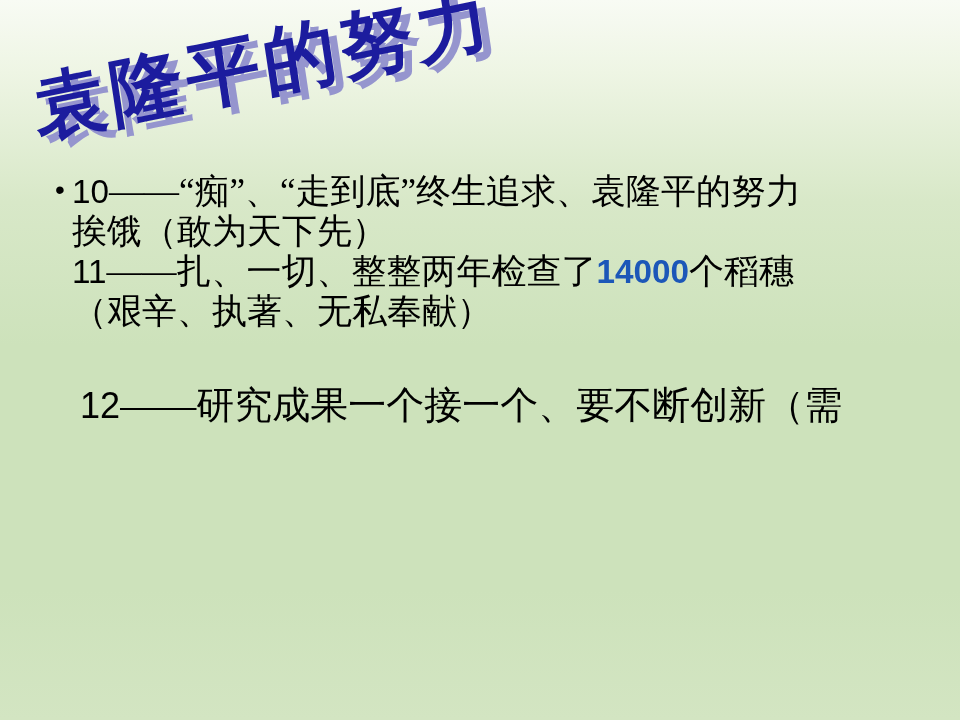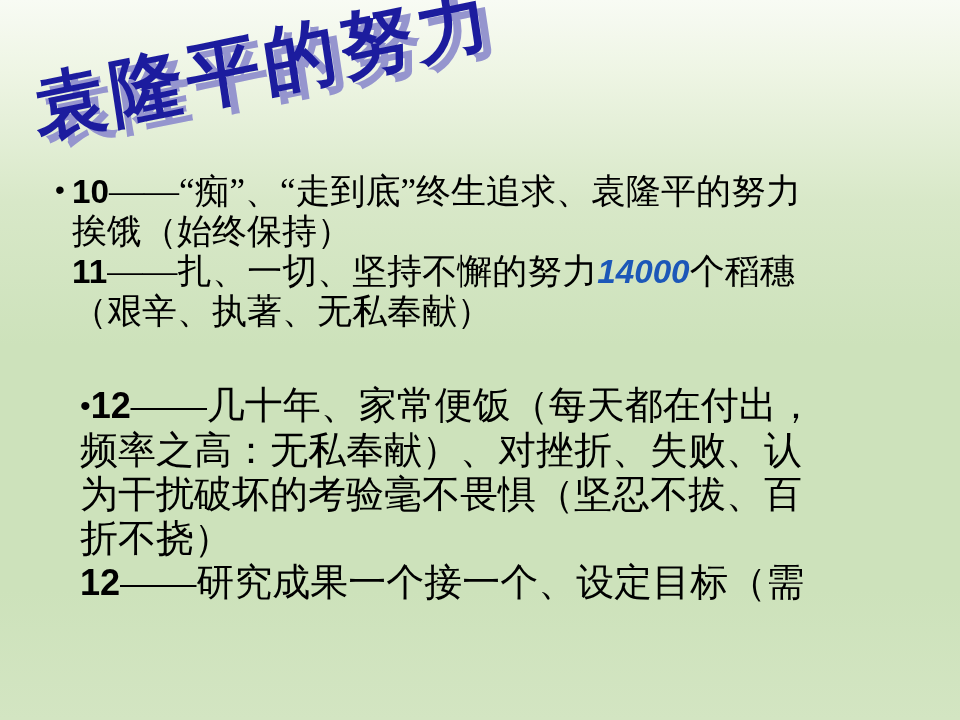--- a/index.html
+++ b/index.html
@@ -19,47 +19,41 @@
   .block1{left:55px;top:172px;font-size:35px;line-height:40px;}
   .block2{left:80px;top:383px;font-size:38px;line-height:44px;}
   .para{position:relative;}
   .block1 .para{padding-left:17px;}
   .line{white-space:nowrap;}
   .hang-bullet{
     position:absolute;left:0;top:-2px;
     font-family:"Liberation Sans",sans-serif;font-size:0.8em;
   }
   .inline-bullet{font-family:"Liberation Sans",sans-serif;font-size:0.8em;vertical-align:0.06em;}
-  .num{font-family:"Liberation Sans",sans-serif;font-weight:bold;font-size:0.95em;margin-top:48px;}
-  .hl{color:#1c57b8;font-family:"Liberation Sans",sans-serif;font-weight:bold;font-size:0.95em;font-style:italic;}
+  .num{font-family:"Liberation Sans",sans-serif;font-weight:normal;font-size:0.95em;margin-top:48px;}
+  .hl{color:#1c57b8;font-family:"Liberation Sans",sans-serif;font-weight:bold;font-size:0.95em;}
 </style>
 </head>
 <body>
 
 <div class="slide">
 
   <div class="title">袁隆平的努力</div>
 
   <div class="block block1">
     <div class="para">
       <span class="hang-bullet">•</span>
       <div class="line"><span class="num">10</span><span>——“痴”、“走到底”终生追求、袁隆平的努力</span></div>
-      <div class="line">挨饿（始终保持）</div>
+      <div class="line">挨饿（敢为天下先）</div>
     </div>
     <div class="para">
-      <div class="line"><span class="num">11</span><span>——扎、一切、坚持不懈的努力</span><span class="hl">14000</span><span>个稻穗</span></div>
+      <div class="line"><span class="num">11</span><span>——扎、一切、整整两年检查了</span><span class="hl">14000</span><span>个稻穗</span></div>
       <div class="line">（艰辛、执著、无私奉献）</div>
     </div>
   </div>
 
   <div class="block block2">
     <div class="para">
-      <div class="line"><span class="inline-bullet">•</span><span class="num">12</span><span>——几十年、家常便饭（每天都在付出，</span></div>
-      <div class="line">频率之高：无私奉献）、对挫折、失败、认</div>
-      <div class="line">为干扰破坏的考验毫不畏惧（坚忍不拔、百</div>
-      <div class="line">折不挠）</div>
-    </div>
-    <div class="para">
-      <div class="line"><span class="num">12</span><span>——研究成果一个接一个、设定目标（需</span></div>
+      <div class="line"><span class="num">12</span><span>——研究成果一个接一个、要不断创新（需</span></div>
     </div>
   </div>
 
 </div>
 
 </body></html>

